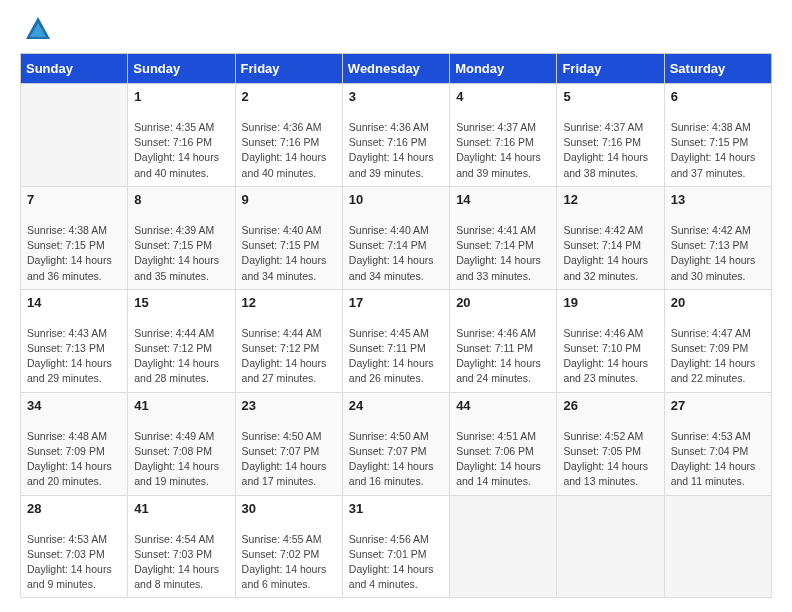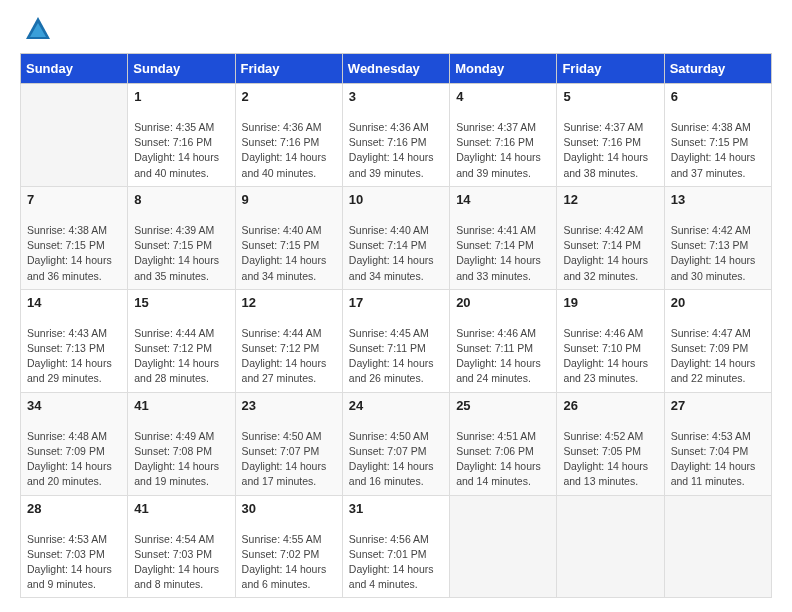--- a/index.html
+++ b/index.html
@@ -230,21 +230,21 @@
         </td>
         <td>
           <span class="day-number">23</span>
           <div class="day-info">Sunrise: 4:50 AM<br>Sunset: 7:07 PM<br>Daylight: 14 hours<br>and 17 minutes.</div>
         </td>
         <td>
           <span class="day-number">24</span>
           <div class="day-info">Sunrise: 4:50 AM<br>Sunset: 7:07 PM<br>Daylight: 14 hours<br>and 16 minutes.</div>
         </td>
         <td>
-          <span class="day-number">25</span>
+          <span class="day-number">44</span>
           <div class="day-info">Sunrise: 4:51 AM<br>Sunset: 7:06 PM<br>Daylight: 14 hours<br>and 14 minutes.</div>
         </td>
         <td>
           <span class="day-number">26</span>
           <div class="day-info">Sunrise: 4:52 AM<br>Sunset: 7:05 PM<br>Daylight: 14 hours<br>and 13 minutes.</div>
         </td>
         <td>
           <span class="day-number">27</span>
           <div class="day-info">Sunrise: 4:53 AM<br>Sunset: 7:04 PM<br>Daylight: 14 hours<br>and 11 minutes.</div>
         </td>

